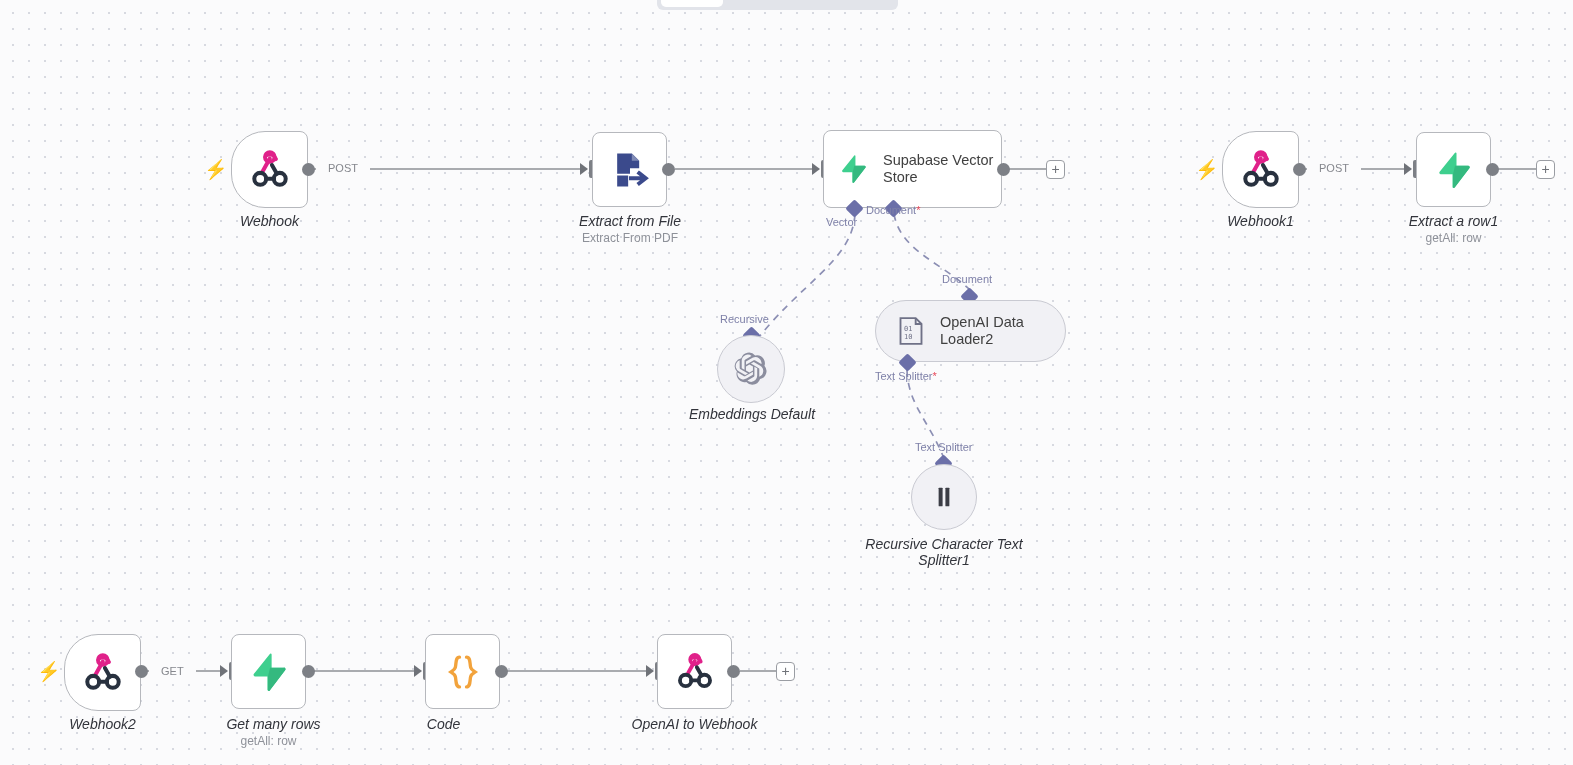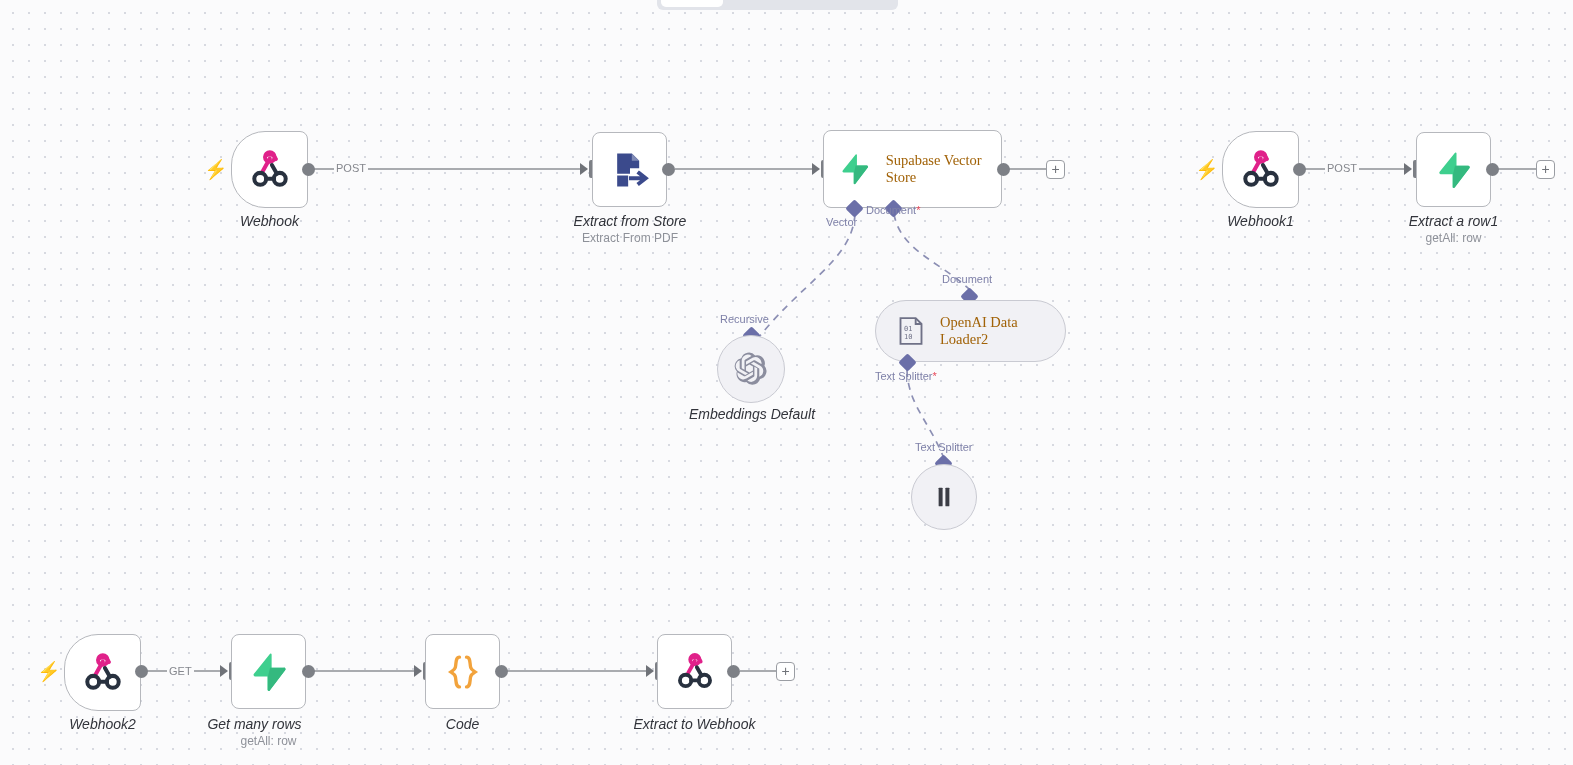--- a/index.html
+++ b/index.html
@@ -70,24 +70,23 @@
   .node-sub {
     position: absolute;
     text-align: center;
     font-size: 12px;
     color: #8e9199;
     line-height: 14px;
     white-space: nowrap;
   }
   .node-inline-label {
     font-size: 14.5px;
-    color: #a16207;
+    color: #404040;
     line-height: 17px;
     max-width: 118px;
-    font-family: Liberation Serif, serif;
   }
 
   
   .subnode-round {
     position: absolute;
     background: #f1f1f5;
     border: 1px solid #c9cad2;
     border-radius: 50%;
     display: flex;
     align-items: center;
@@ -141,23 +140,22 @@
     color: #6f7278;
     font-size: 14px;
     line-height: 17px;
     text-align: center;
   }
   .edge-label {
     position: absolute;
     font-size: 11px;
     color: #85878d;
     background: #fbfbfc;
-    padding: 0 2px;
+    padding: 0 12px;
     white-space: nowrap;
-    margin-left: 18px;
   }
   .port-label {
     position: absolute;
     font-size: 11px;
     color: #7e80a8;
     white-space: nowrap;
   }
   .port-label .req { color: #e8485a; }
   .bolt {
     position: absolute;
@@ -213,21 +211,21 @@
   <div class="port-in" style="left:589px; top:160px;"></div>
   <div class="node" style="left:592px; top:132px; width:75px; height:75px;">
     <svg width="44" height="44" viewBox="0 0 24 24">
       <path d="M5 3 h8 l4 4 v4 h-5 v3 h-7 z" fill="#3b4a8c"></path>
       <path d="M13 3 v4 h4 z" fill="#7f8ab5"></path>
       <path d="M5 15 h6 v6 h-6 z" fill="#3b4a8c"></path>
       <path d="M12.5 16.5 h6.5 M17 13.7 L20.6 16.5 L17 19.3" stroke="#3b4a8c" stroke-width="2.1" fill="none" stroke-linecap="square"></path>
     </svg>
   </div>
   <div class="port-out" style="left:662px; top:163px;"></div>
-  <div class="node-title" style="left:530px; top:213px; width:200px;">Extract from Store</div>
+  <div class="node-title" style="left:530px; top:213px; width:200px;">Extract from File</div>
   <div class="node-sub" style="left:530px; top:231px; width:200px;">Extract From PDF</div>
 
   <div class="port-arrow" style="left:812px; top:163px;"></div>
   <div class="port-in" style="left:821px; top:160px;"></div>
   <div class="node wide" style="left:823px; top:130px; width:179px; height:78px;">
     <svg width="38" height="38" viewBox="0 0 24 24">
       <path d="M12.6 1.6 L3.4 13.0 a0.9 0.9 0 0 0 0.7 1.5 h7.0 v7.6 a0.6 0.6 0 0 0 1.1 0.4 L21.2 11 a0.9 0.9 0 0 0 -0.7 -1.5 h-7.0 V2.0 a0.6 0.6 0 0 0 -0.9 -0.4 z" fill="#3ecf8e"></path>
       <path d="M12.6 9.5 h7.9 a0.9 0.9 0 0 1 0.7 1.5 L12.5 22.5 a0.6 0.6 0 0 1 -1.1 -0.4 v-7.6 z" fill="#34b97f"></path>
     </svg>
     <div class="node-inline-label">Supabase Vector Store</div>
@@ -299,20 +297,21 @@
   </div>
 
   <div class="port-label" style="left:915px; top:441px;">Text Splitter</div>
   <div class="diamond" style="left:937px; top:457px;"></div>
   <div class="subnode-round" style="left:911px; top:464px; width:66px; height:66px;">
     <svg width="28" height="28" viewBox="0 0 24 24">
       <rect x="7.4" y="4" width="3.4" height="16" rx="0.6" fill="#3b3d45"></rect>
       <rect x="13.2" y="4" width="3.4" height="16" rx="0.6" fill="#3b3d45"></rect>
     </svg>
   </div>
+  <div class="node-title" style="left:854px; top:536px; width:180px; white-space:normal;">Recursive Character Text Splitter1</div>
 
   <div class="bolt" style="left:37px; top:662px;">⚡</div>
   <div class="node trigger" style="left:64px; top:634px; width:77px; height:77px;">
     <svg width="46" height="46" viewBox="0 0 24 24">
       <path d="M10.5 4.2a3.3 3.3 0 0 1 4.6 2.1" stroke="#e0218a" stroke-width="2.1" fill="none" stroke-linecap="round"></path>
       <path d="M11.9 6.0 L8.2 12.6" stroke="#e0218a" stroke-width="2.1" fill="none" stroke-linecap="round"></path>
       <circle cx="11.9" cy="5.2" r="2.5" fill="none" stroke="#e0218a" stroke-width="2.1"></circle>
       <circle cx="6.9" cy="16.6" r="3.1" fill="none" stroke="#28313f" stroke-width="2.1"></circle>
       <circle cx="17.1" cy="16.6" r="3.1" fill="none" stroke="#28313f" stroke-width="2.1"></circle>
       <path d="M9.9 16.6 L14.1 16.6" stroke="#28313f" stroke-width="2.1" stroke-linecap="round"></path>
@@ -325,44 +324,44 @@
 
   <div class="port-arrow" style="left:220px; top:665px;"></div>
   <div class="port-in" style="left:229px; top:662px;"></div>
   <div class="node" style="left:231px; top:634px; width:75px; height:75px;">
     <svg width="42" height="42" viewBox="0 0 24 24">
       <path d="M12.6 1.6 L3.4 13.0 a0.9 0.9 0 0 0 0.7 1.5 h7.0 v7.6 a0.6 0.6 0 0 0 1.1 0.4 L21.2 11 a0.9 0.9 0 0 0 -0.7 -1.5 h-7.0 V2.0 a0.6 0.6 0 0 0 -0.9 -0.4 z" fill="#3ecf8e"></path>
       <path d="M12.6 9.5 h7.9 a0.9 0.9 0 0 1 0.7 1.5 L12.5 22.5 a0.6 0.6 0 0 1 -1.1 -0.4 v-7.6 z" fill="#34b97f"></path>
     </svg>
   </div>
   <div class="port-out" style="left:302px; top:665px;"></div>
-  <div class="node-title" style="left:175px; top:716px; width:159px;">Get many rows</div>
+  <div class="node-title" style="left:194px; top:716px; width:159px;">Get many rows</div>
   <div class="node-sub" style="left:189px; top:734px; width:159px;">getAll: row</div>
 
   <div class="port-arrow" style="left:414px; top:665px;"></div>
   <div class="port-in" style="left:423px; top:662px;"></div>
   <div class="node" style="left:425px; top:634px; width:75px; height:75px;">
     <svg width="42" height="42" viewBox="0 0 24 24">
       <path d="M10 3.5 C7.6 3.5 8.2 7.3 7.6 9.4 C7.2 10.8 5.8 11.4 5.0 12 C5.8 12.6 7.2 13.2 7.6 14.6 C8.2 16.7 7.6 20.5 10 20.5" fill="none" stroke="#f2a33c" stroke-width="1.9" stroke-linecap="round"></path>
       <path d="M14 3.5 C16.4 3.5 15.8 7.3 16.4 9.4 C16.8 10.8 18.2 11.4 19 12 C18.2 12.6 16.8 13.2 16.4 14.6 C15.8 16.7 16.4 20.5 14 20.5" fill="none" stroke="#f2a33c" stroke-width="1.9" stroke-linecap="round"></path>
     </svg>
   </div>
   <div class="port-out" style="left:495px; top:665px;"></div>
-  <div class="node-title" style="left:383px; top:716px; width:159px;">Code</div>
+  <div class="node-title" style="left:364px; top:716px; width:159px;">Code</div>
 
   <div class="port-arrow" style="left:646px; top:665px;"></div>
   <div class="port-in" style="left:655px; top:662px;"></div>
   <div class="node" style="left:657px; top:634px; width:75px; height:75px;">
     <svg width="44" height="44" viewBox="0 0 24 24">
       <path d="M10.5 4.2a3.3 3.3 0 0 1 4.6 2.1" stroke="#e0218a" stroke-width="2.1" fill="none" stroke-linecap="round"></path>
       <path d="M11.9 6.0 L8.2 12.6" stroke="#e0218a" stroke-width="2.1" fill="none" stroke-linecap="round"></path>
       <circle cx="11.9" cy="5.2" r="2.5" fill="none" stroke="#e0218a" stroke-width="2.1"></circle>
       <circle cx="6.9" cy="16.6" r="3.1" fill="none" stroke="#28313f" stroke-width="2.1"></circle>
       <circle cx="17.1" cy="16.6" r="3.1" fill="none" stroke="#28313f" stroke-width="2.1"></circle>
       <path d="M9.9 16.6 L14.1 16.6" stroke="#28313f" stroke-width="2.1" stroke-linecap="round"></path>
       <path d="M15.6 13.9 L13.0 9.4" stroke="#28313f" stroke-width="2.1" stroke-linecap="round"></path>
     </svg>
   </div>
   <div class="port-out" style="left:727px; top:665px;"></div>
   <div class="plus-btn" style="left:776px; top:662px;">+</div>
-  <div class="node-title" style="left:615px; top:716px; width:159px;">Extract to Webhook</div>
+  <div class="node-title" style="left:615px; top:716px; width:159px;">OpenAI to Webhook</div>
 
 </div>
 
 </body></html>

